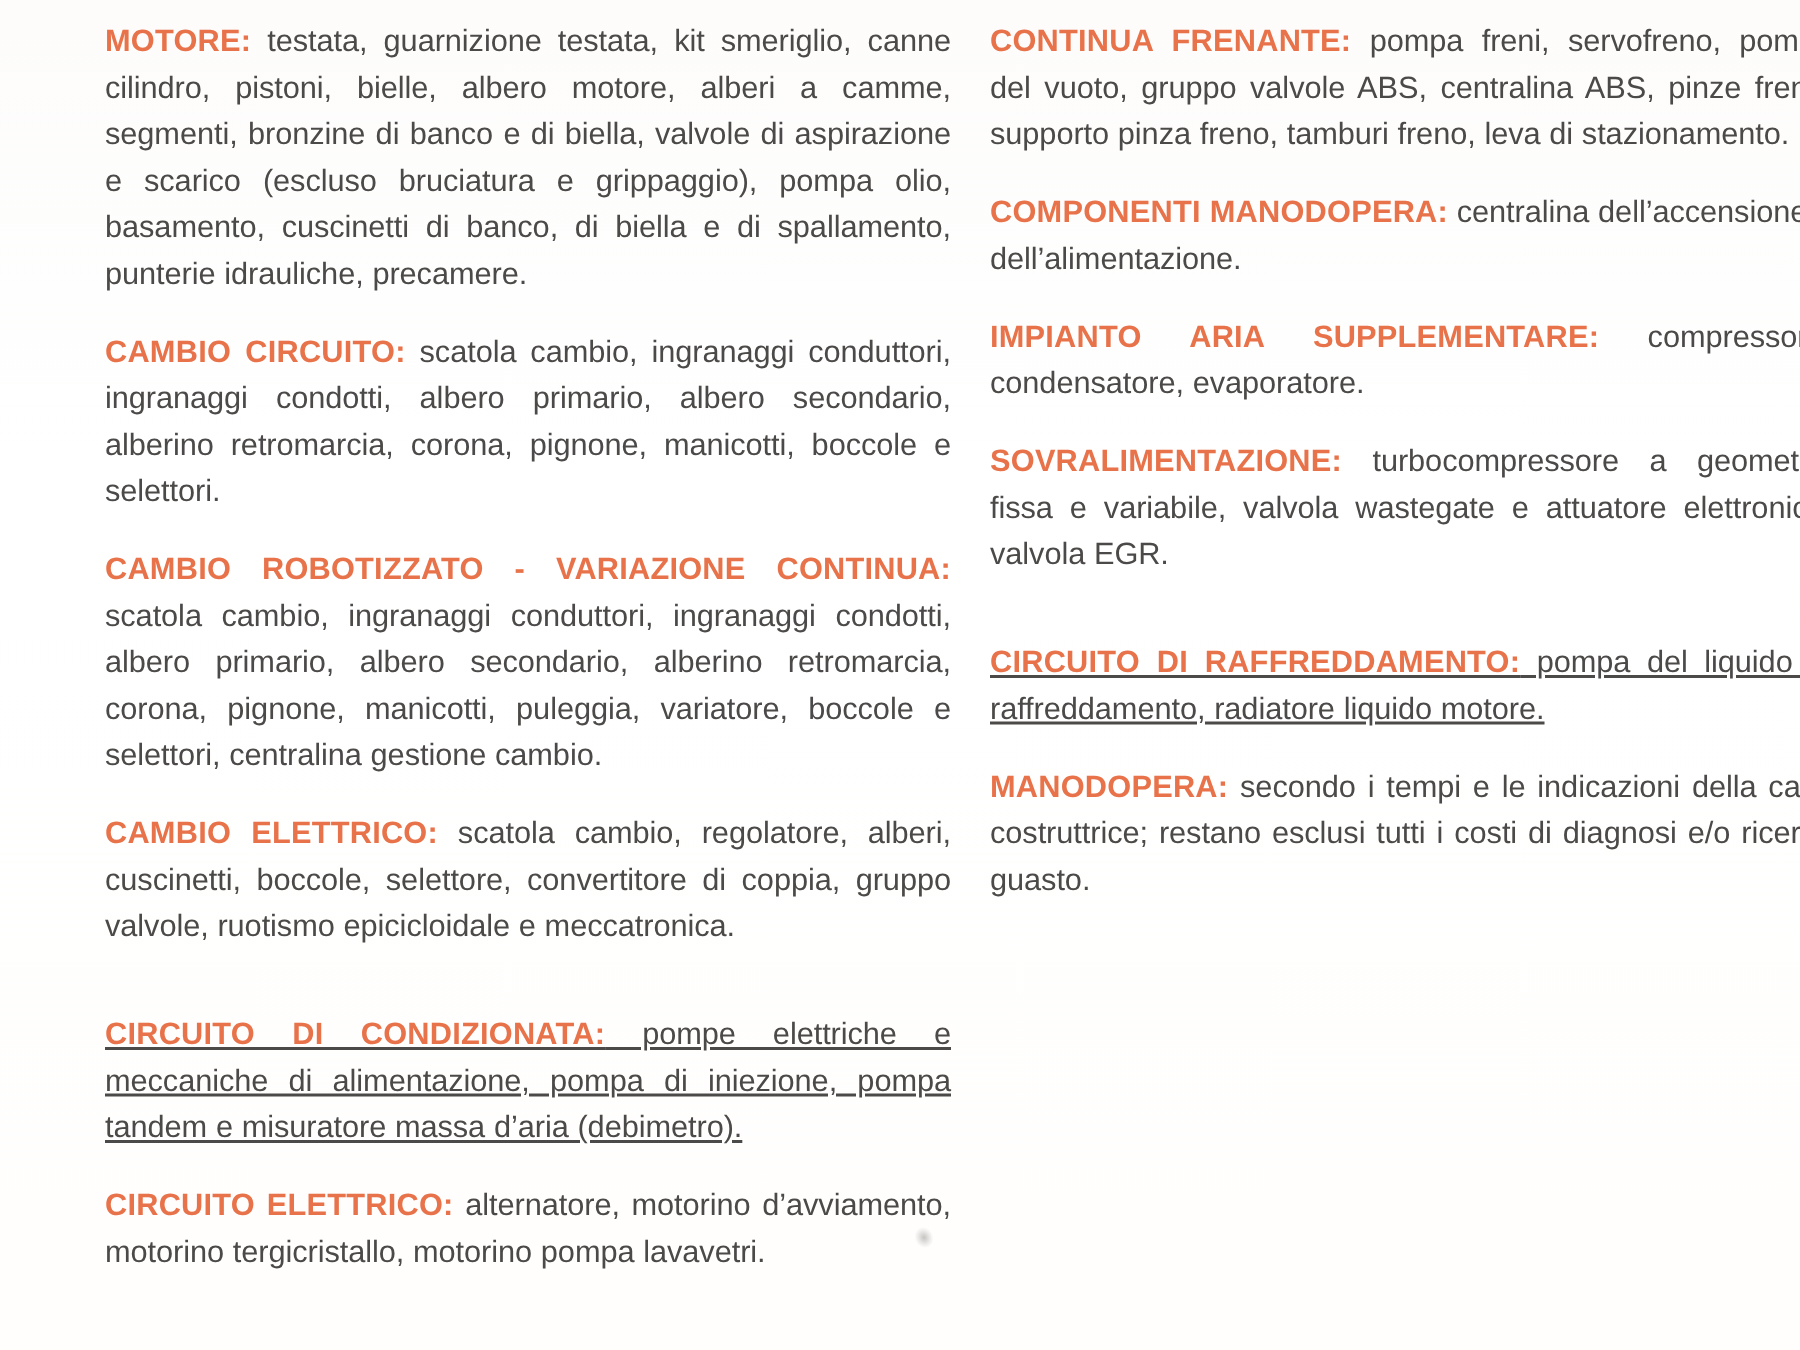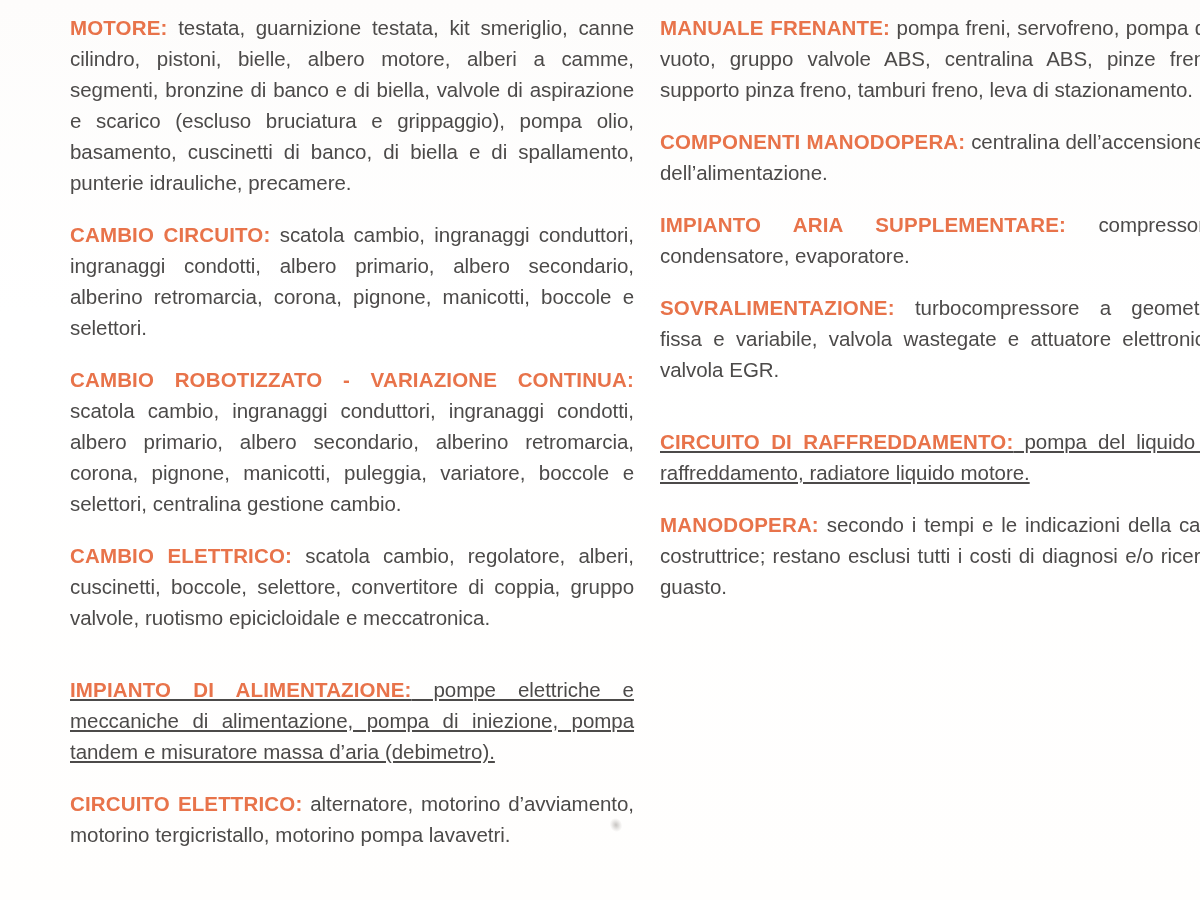--- a/index.html
+++ b/index.html
@@ -100,30 +100,30 @@
       <p class="para">
         <span class="heading">CAMBIO CIRCUITO:</span><span> scatola cambio, ingranaggi conduttori, ingranaggi condotti, albero primario, albero secondario, alberino retromarcia, corona, pignone, manicotti, boccole e selettori.</span>
       </p>
       <p class="para">
         <span class="heading">CAMBIO ROBOTIZZATO - VARIAZIONE CONTINUA:</span><span> scatola cambio, ingranaggi conduttori, ingranaggi condotti, albero primario, albero secondario, alberino retromarcia, corona, pignone, manicotti, puleggia, variatore, boccole e selettori, centralina gestione cambio.</span>
       </p>
       <p class="para">
         <span class="heading">CAMBIO ELETTRICO:</span><span> scatola cambio, regolatore, alberi, cuscinetti, boccole, selettore, convertitore di coppia, gruppo valvole, ruotismo epicicloidale e meccatronica.</span>
       </p>
       <p class="para group-break">
-        <span class="heading">IMPIANTO DI ALIMENTAZIONE:</span><span> pompe elettriche e meccaniche di alimentazione, pompa di iniezione, pompa tandem e misuratore massa d’aria (debimetro).</span>
+        <span class="heading">CIRCUITO DI CONDIZIONATA:</span><span> pompe elettriche e meccaniche di alimentazione, pompa di iniezione, pompa tandem e misuratore massa d’aria (debimetro).</span>
       </p>
       <p class="para">
         <span class="heading">CIRCUITO ELETTRICO:</span><span> alternatore, motorino d’avviamento, motorino tergicristallo, motorino pompa lavavetri.</span>
       </p>
     </div>
 
     <div class="col col-right">
       <p class="para">
-        <span class="heading">MANUALE FRENANTE:</span><span> pompa freni, servofreno, pompa del vuoto, gruppo valvole ABS, centralina ABS, pinze freno, supporto pinza freno, tamburi freno, leva di stazionamento.</span>
+        <span class="heading">CONTINUA FRENANTE:</span><span> pompa freni, servofreno, pompa del vuoto, gruppo valvole ABS, centralina ABS, pinze freno, supporto pinza freno, tamburi freno, leva di stazionamento.</span>
       </p>
       <p class="para">
         <span class="heading">COMPONENTI MANODOPERA:</span><span> centralina dell’accensione e dell’alimentazione.</span>
       </p>
       <p class="para">
         <span class="heading">IMPIANTO ARIA SUPPLEMENTARE:</span><span> compressore, condensatore, evaporatore.</span>
       </p>
       <p class="para">
         <span class="heading">SOVRALIMENTAZIONE:</span><span> turbocompressore a geometria fissa e variabile, valvola wastegate e attuatore elettronico, valvola EGR.</span>
       </p>

